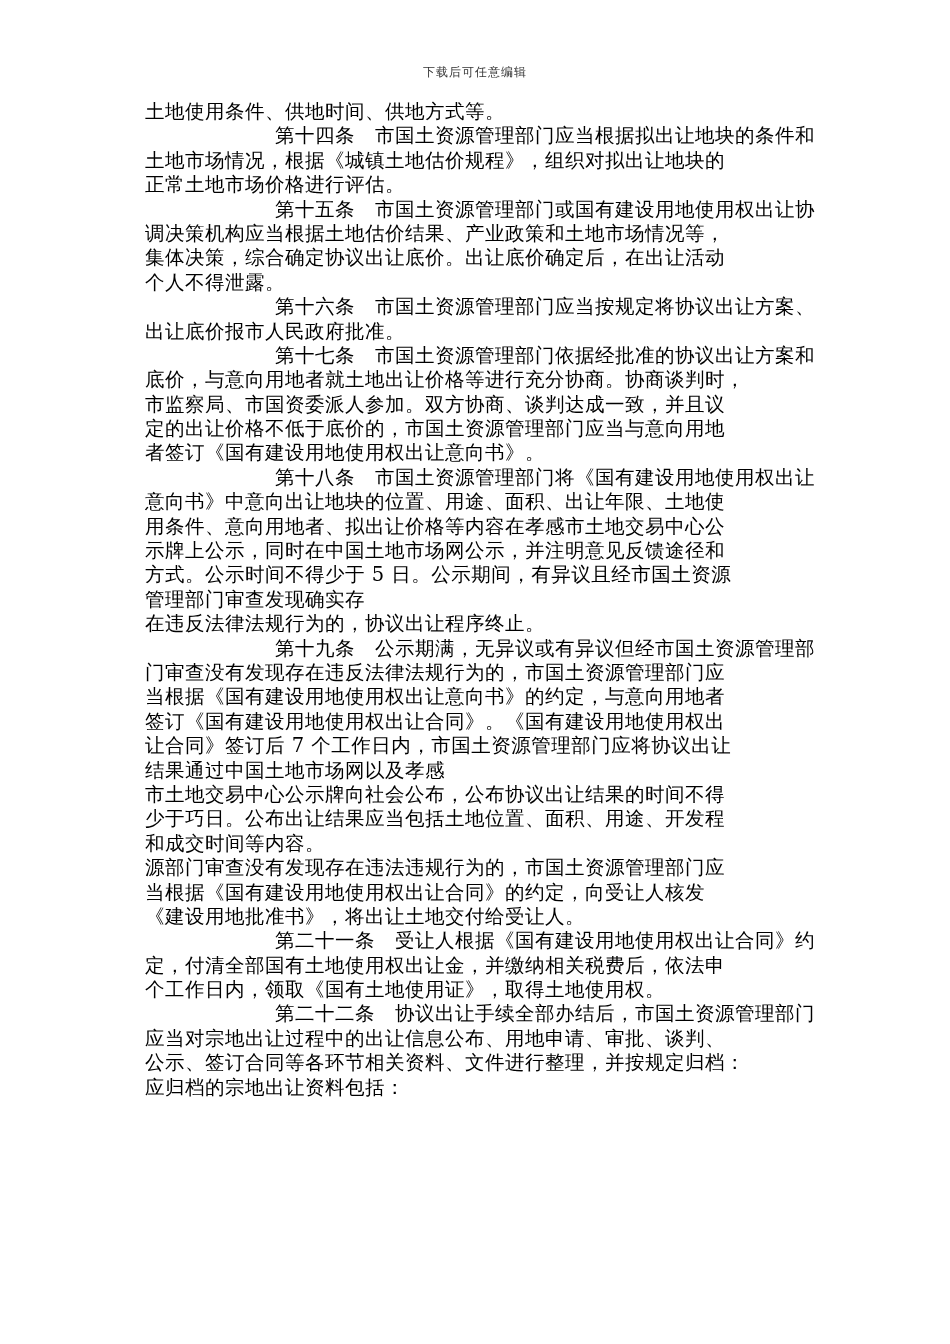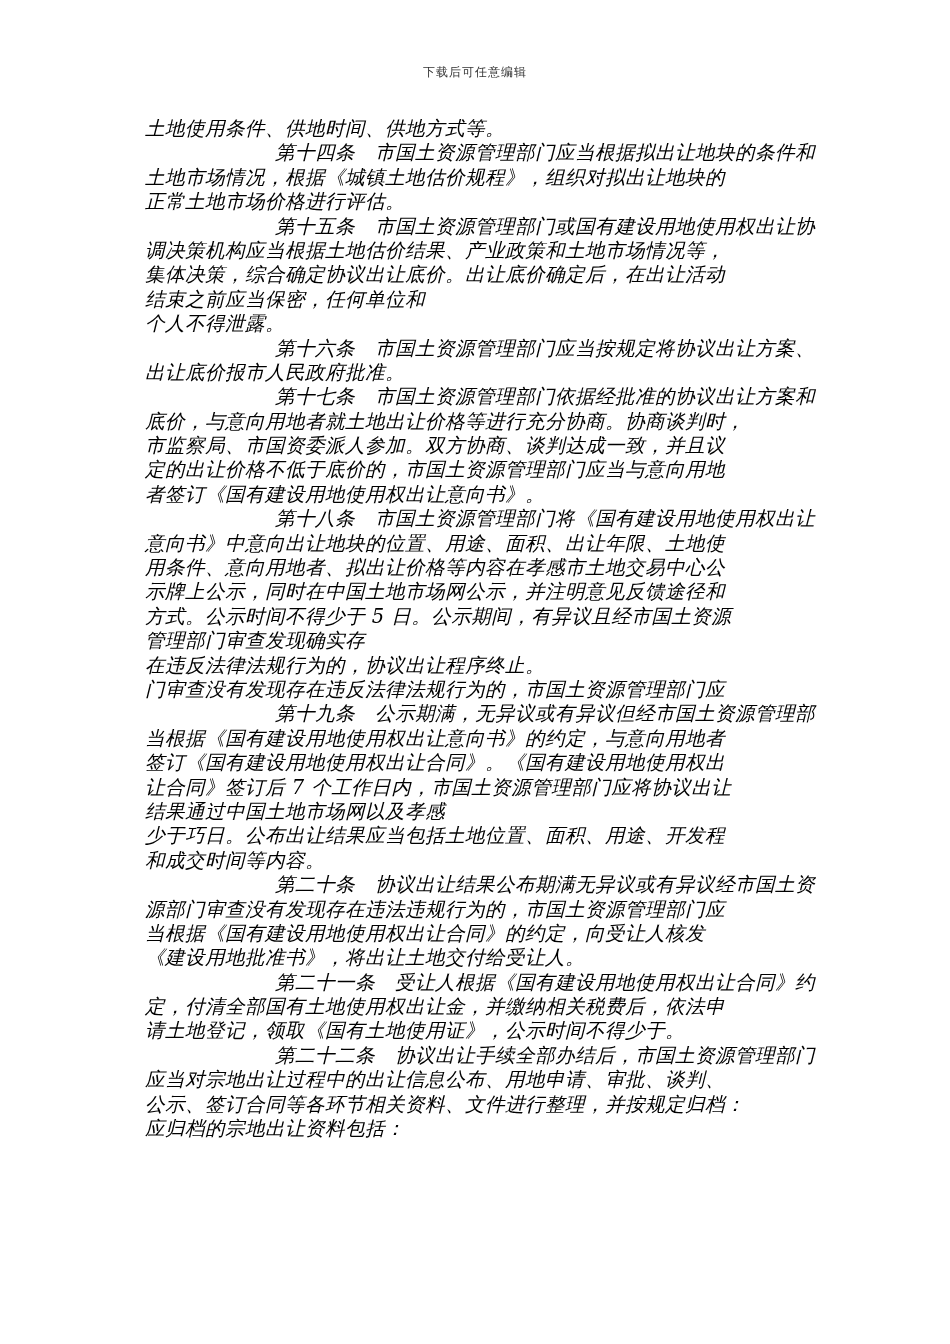--- a/index.html
+++ b/index.html
@@ -20,24 +20,23 @@
     top: 64px;
     left: 0;
     width: 950px;
     text-align: center;
     font-size: 12px;
     color: #333333;
     letter-spacing: 1px;
   }
   .content {
     position: absolute;
-    top: 117px;
+    top: 100px;
     left: 145px;
     width: 670px;
-    font-style: italic;
   }
   .line {
     height: 24.4px;
     line-height: 24.4px;
     font-size: 19.5px;
     white-space: nowrap;
     letter-spacing: 0.5px;
   }
   .line.indent {
     padding-left: 49px;
@@ -50,48 +49,47 @@
 <div class="page-header">下载后可任意编辑</div>
 
 <div class="content">
   <div class="line">土地使用条件、供地时间、供地方式等。</div>
   <div class="line indent">第十四条　市国土资源管理部门应当根据拟出让地块的条件和</div>
   <div class="line">土地市场情况，根据《城镇土地估价规程》，组织对拟出让地块的</div>
   <div class="line">正常土地市场价格进行评估。</div>
   <div class="line indent">第十五条　市国土资源管理部门或国有建设用地使用权出让协</div>
   <div class="line">调决策机构应当根据土地估价结果、产业政策和土地市场情况等，</div>
   <div class="line">集体决策，综合确定协议出让底价。出让底价确定后，在出让活动</div>
-  <div class="line">结束之前应当保密，任何单位和</div>
   <div class="line">个人不得泄露。</div>
   <div class="line indent">第十六条　市国土资源管理部门应当按规定将协议出让方案、</div>
   <div class="line">出让底价报市人民政府批准。</div>
   <div class="line indent">第十七条　市国土资源管理部门依据经批准的协议出让方案和</div>
   <div class="line">底价，与意向用地者就土地出让价格等进行充分协商。协商谈判时，</div>
   <div class="line">市监察局、市国资委派人参加。双方协商、谈判达成一致，并且议</div>
   <div class="line">定的出让价格不低于底价的，市国土资源管理部门应当与意向用地</div>
   <div class="line">者签订《国有建设用地使用权出让意向书》。</div>
   <div class="line indent">第十八条　市国土资源管理部门将《国有建设用地使用权出让</div>
   <div class="line">意向书》中意向出让地块的位置、用途、面积、出让年限、土地使</div>
   <div class="line">用条件、意向用地者、拟出让价格等内容在孝感市土地交易中心公</div>
   <div class="line">示牌上公示，同时在中国土地市场网公示，并注明意见反馈途径和</div>
   <div class="line">方式。公示时间不得少于 5 日。公示期间，有异议且经市国土资源</div>
   <div class="line">管理部门审查发现确实存</div>
   <div class="line">在违反法律法规行为的，协议出让程序终止。</div>
+  <div class="line indent">第十九条　公示期满，无异议或有异议但经市国土资源管理部</div>
   <div class="line">门审查没有发现存在违反法律法规行为的，市国土资源管理部门应</div>
-  <div class="line indent">第十九条　公示期满，无异议或有异议但经市国土资源管理部</div>
   <div class="line">当根据《国有建设用地使用权出让意向书》的约定，与意向用地者</div>
   <div class="line">签订《国有建设用地使用权出让合同》。《国有建设用地使用权出</div>
   <div class="line">让合同》签订后 7 个工作日内，市国土资源管理部门应将协议出让</div>
   <div class="line">结果通过中国土地市场网以及孝感</div>
+  <div class="line">市土地交易中心公示牌向社会公布，公布协议出让结果的时间不得</div>
   <div class="line">少于巧日。公布出让结果应当包括土地位置、面积、用途、开发程</div>
   <div class="line">和成交时间等内容。</div>
-  <div class="line indent">第二十条　协议出让结果公布期满无异议或有异议经市国土资</div>
   <div class="line">源部门审查没有发现存在违法违规行为的，市国土资源管理部门应</div>
   <div class="line">当根据《国有建设用地使用权出让合同》的约定，向受让人核发</div>
   <div class="line">《建设用地批准书》，将出让土地交付给受让人。</div>
   <div class="line indent">第二十一条　受让人根据《国有建设用地使用权出让合同》约</div>
   <div class="line">定，付清全部国有土地使用权出让金，并缴纳相关税费后，依法申</div>
-  <div class="line">请土地登记，领取《国有土地使用证》，公示时间不得少于。</div>
+  <div class="line">个工作日内，领取《国有土地使用证》，取得土地使用权。</div>
   <div class="line indent">第二十二条　协议出让手续全部办结后，市国土资源管理部门</div>
   <div class="line">应当对宗地出让过程中的出让信息公布、用地申请、审批、谈判、</div>
   <div class="line">公示、签订合同等各环节相关资料、文件进行整理，并按规定归档：</div>
   <div class="line">应归档的宗地出让资料包括：</div>
 </div>
 
 </body></html>

